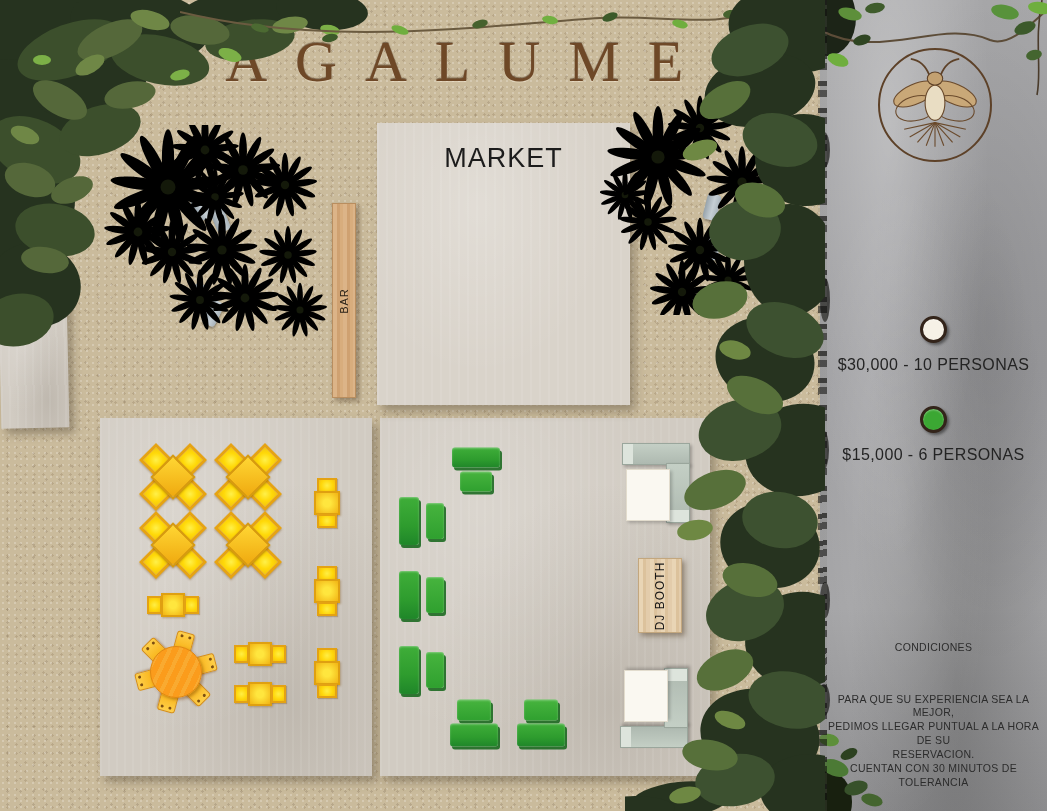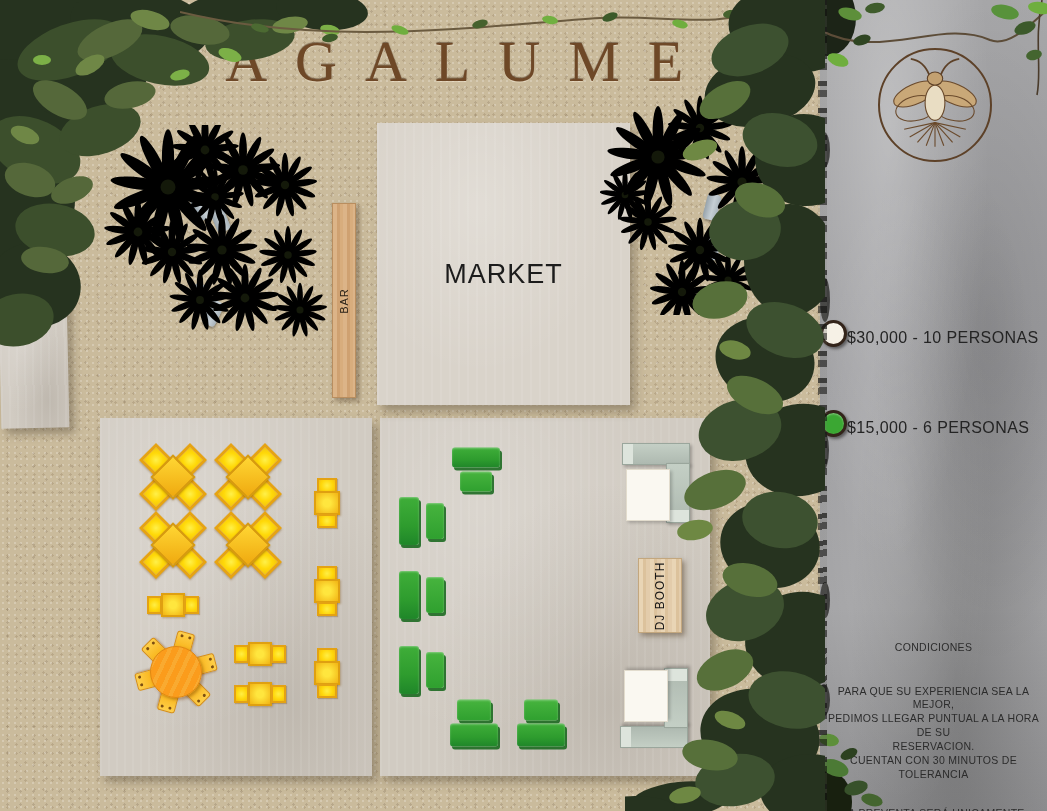--- a/index.html
+++ b/index.html
@@ -34,21 +34,21 @@
       radial-gradient(ellipse at 30% 25%, rgba(255,255,255,.20), transparent 60%),
       radial-gradient(ellipse at 70% 80%, rgba(110,100,88,.18), transparent 55%),
       #d1cbc2;
     box-shadow:5px 6px 9px rgba(92,80,62,.45);
   }
   #platform-left{ left:100px; top:418px; width:272px; height:358px; }
   #platform-mid { left:380px; top:418px; width:330px; height:358px; }
   #slab-small   { left:0; top:295px; width:68px; height:133px; transform:rotate(-1.2deg); }
   #market-area{
     left:377px; top:123px; width:253px; height:282px;
-    display:flex; align-items:center; justify-content:center;
+    display:flex; align-items:flex-start; justify-content:center;
     background:
       repeating-linear-gradient(90deg, rgba(255,255,255,.08) 0 2px, transparent 2px 9px),
       radial-gradient(ellipse at 40% 30%, rgba(255,255,255,.22), transparent 60%),
       #d9d3ca;
   }
   #market-label{ font-size:27px; letter-spacing:1px; color:#1c1c1c; margin-top:20px; }
   
   .wood{ position:absolute; z-index:2; display:flex; align-items:center; justify-content:center;
          box-shadow:3px 3px 5px rgba(90,70,45,.5); }
   #bar-counter{
@@ -172,21 +172,21 @@
       rgba(18,18,16,.6) 9px 16px, rgba(120,120,115,.15) 16px 27px);
   }
   #firefly-logo{ position:absolute; left:58px; top:48px; width:114px; height:114px;
     border:2px solid #5d4128; border-radius:50%; }
   #firefly-logo svg{ width:100%; height:100%; }
   #sidebar-heading{
     position:absolute; top:198px; width:100%; text-align:center;
     font-family:"Liberation Serif", serif; font-size:21px; letter-spacing:3px;
     line-height:1.5; color:#232323; white-space:pre-line;
   }
-  .legend-row{ position:absolute; width:100%; display:flex; align-items:flex-end; }
+  .legend-row{ position:absolute; width:100%; display:flex; flex-direction:column; align-items:center; }
   .legend-row.r0{ top:316px; } .legend-row.r1{ top:406px; } .legend-row.r2{ top:518px; }
   .legend-dot{ width:27px; height:27px; border-radius:50%; border:3px solid #33241a;
     box-shadow:2px 2px 3px rgba(0,0,0,.45), inset 0 1px 2px rgba(255,255,255,.4); }
   .legend-label{ margin-top:13px; font-size:16px; letter-spacing:.4px; color:#242424;
     font-stretch:condensed; }
   #conditions{ position:absolute; top:627px; width:100%; text-align:center;
     font-size:10.5px; line-height:1.32; letter-spacing:.3px; color:#2c2c2c; white-space:pre-line;
     font-stretch:condensed; }
   #conditions .p{ white-space:pre-line; }
   #conditions .p + .p{ margin-top:12px; }
@@ -506,22 +506,22 @@
     <div class="legend-row r0">
       <span class="legend-dot" style="background: rgb(246, 241, 230);"></span>
       <span class="legend-label">$30,000 - 10 PERSONAS</span>
     </div>
     <div class="legend-row r1">
       <span class="legend-dot" style="background: rgb(59, 167, 51);"></span>
       <span class="legend-label">$15,000 - 6 PERSONAS</span>
     </div>
 
     <div id="conditions">
-      <div class="p" style="margin-bottom:0">CONDICIONES</div>
-      <div class="p" style="margin-top:16px">PARA QUE SU EXPERIENCIA SEA LA MEJOR,
+      <div class="p" style="margin-bottom:16px">CONDICIONES</div>
+      <div class="p" style="margin-top:8px">PARA QUE SU EXPERIENCIA SEA LA MEJOR,
 PEDIMOS LLEGAR PUNTUAL A LA HORA DE SU
 RESERVACION.
 CUENTAN CON 30 MINUTOS DE TOLERANCIA</div>
       <div class="p">LA PREVENTA SERÁ UNICAMENTE RESPETADA
 PARA LAS RESERVACIONES PREPAGADAS.
 LAS RESERVACIONES SIN PREPAGO SON
 SUJETAS A DISPONIBILIDAD DEL LUGAR</div>
     </div>
 
     <svg class="foliage" style="left:0;top:0" width="227" height="811" viewBox="0 0 227 811">

